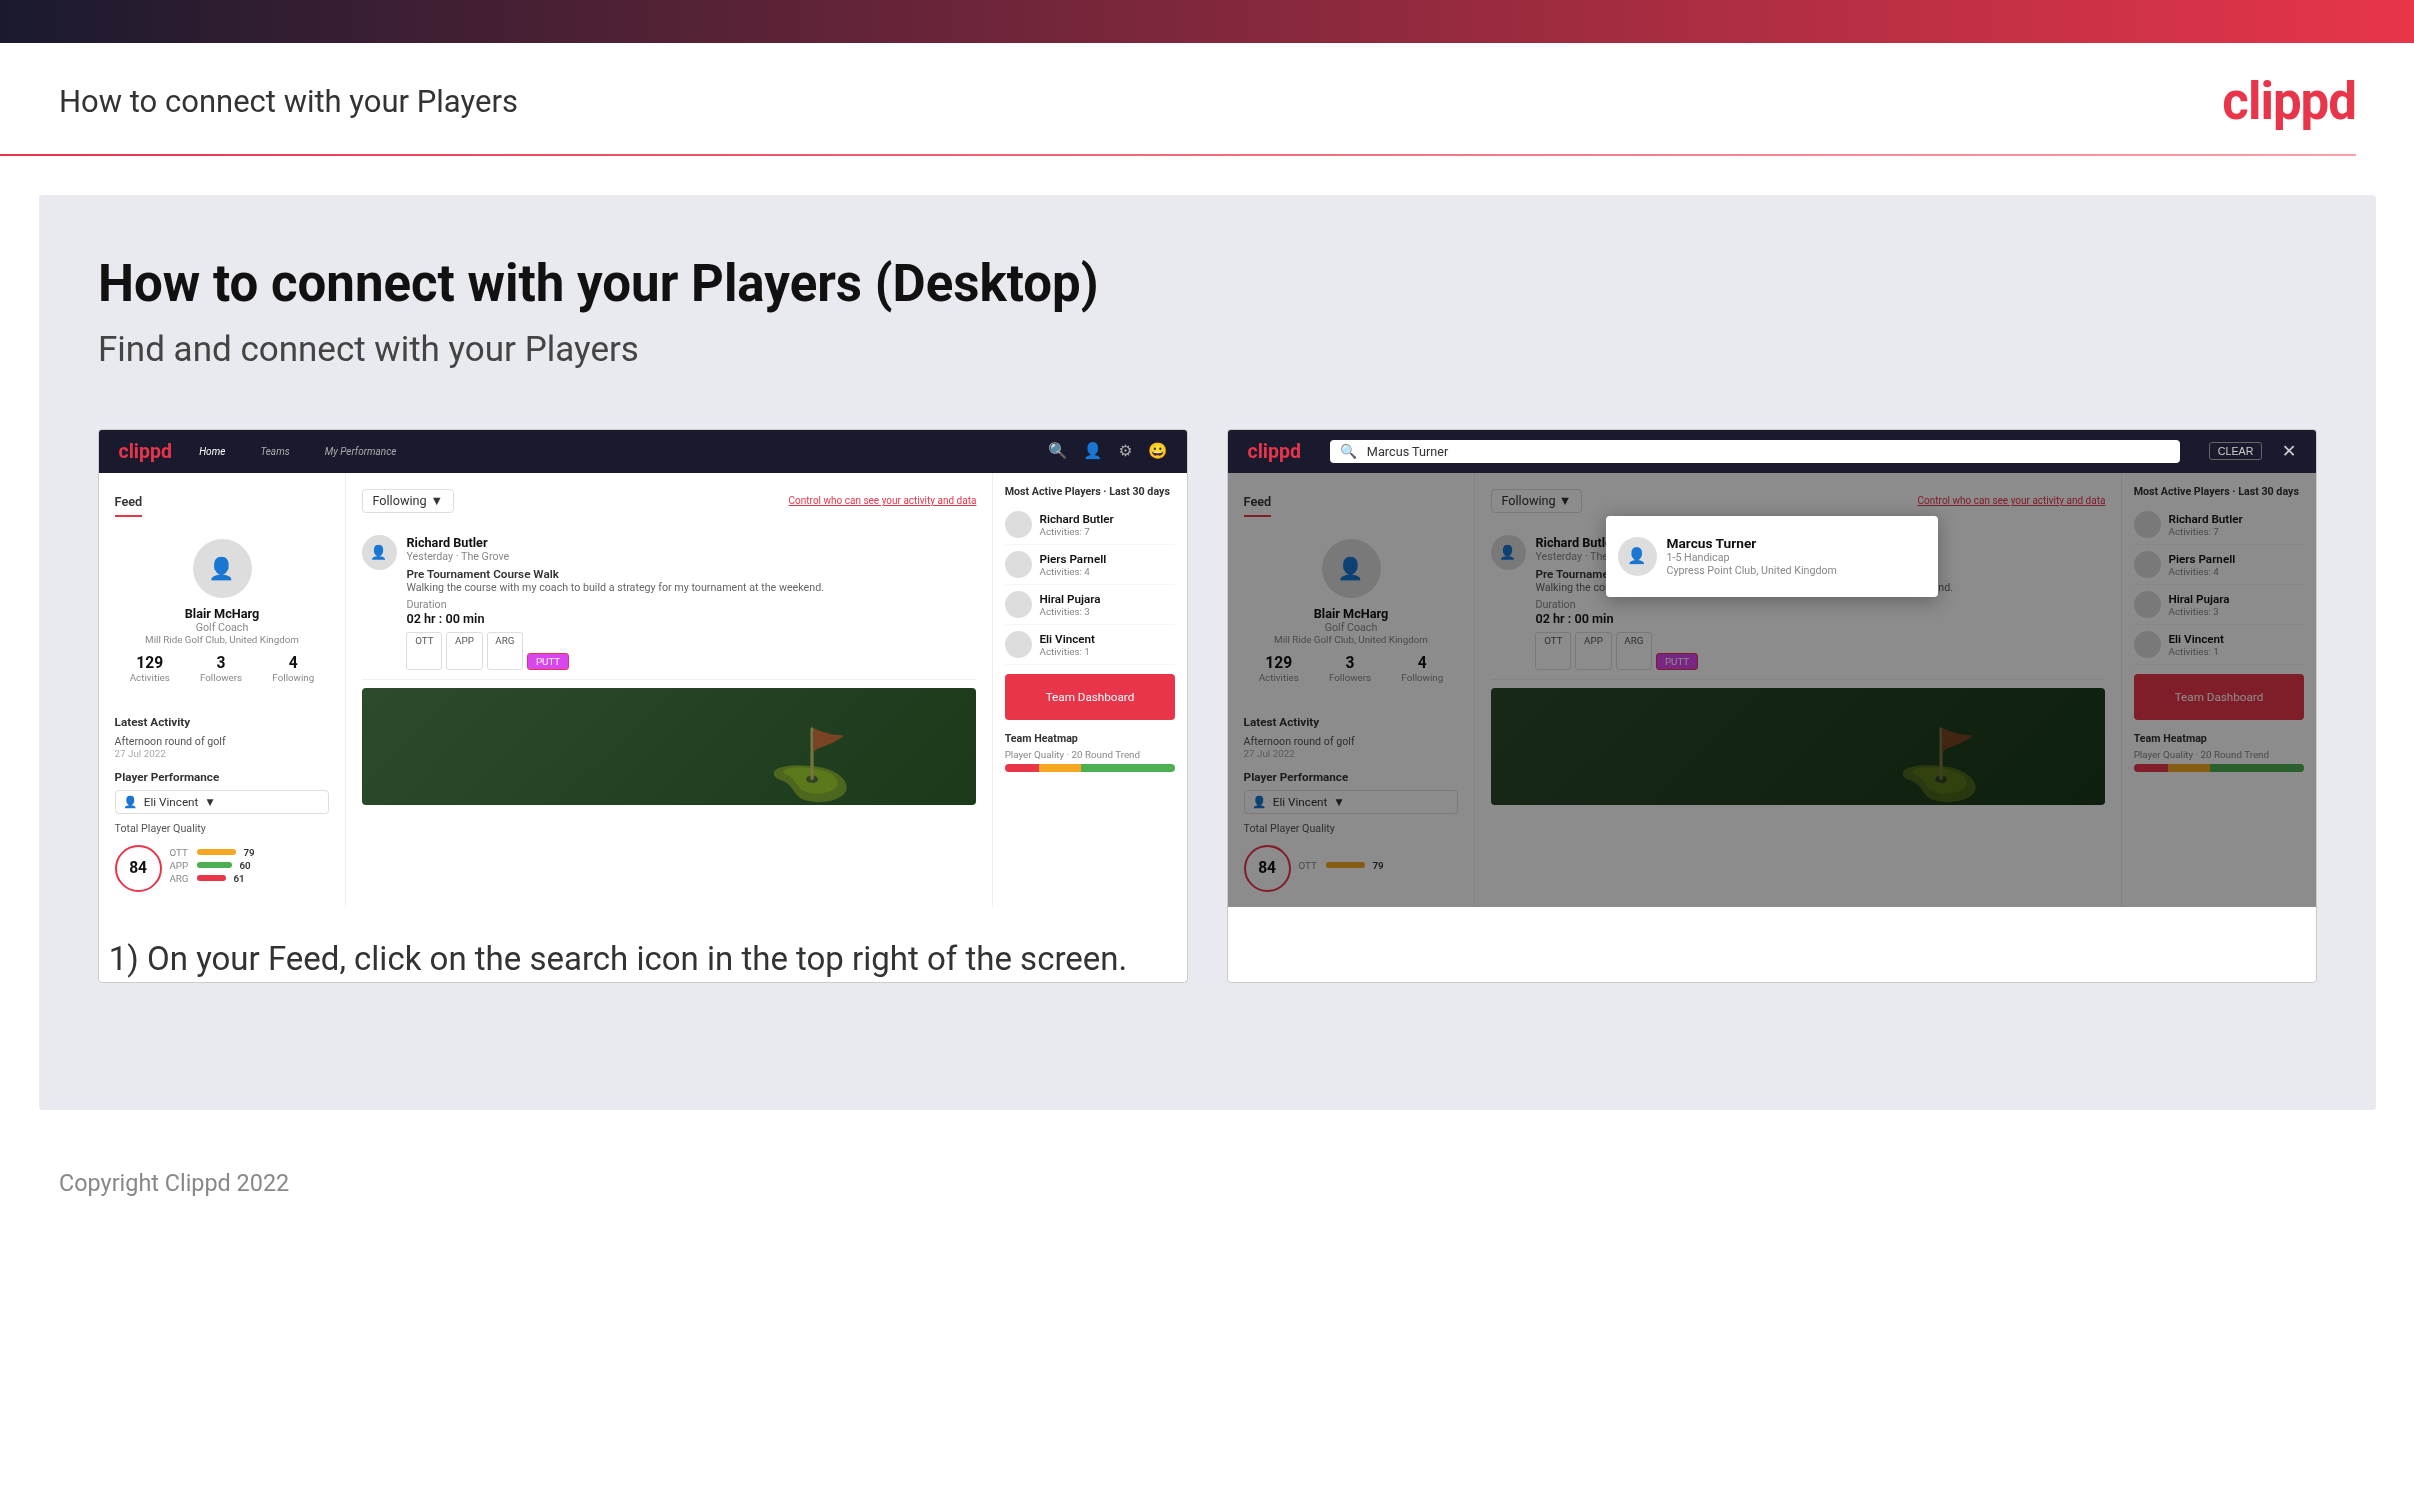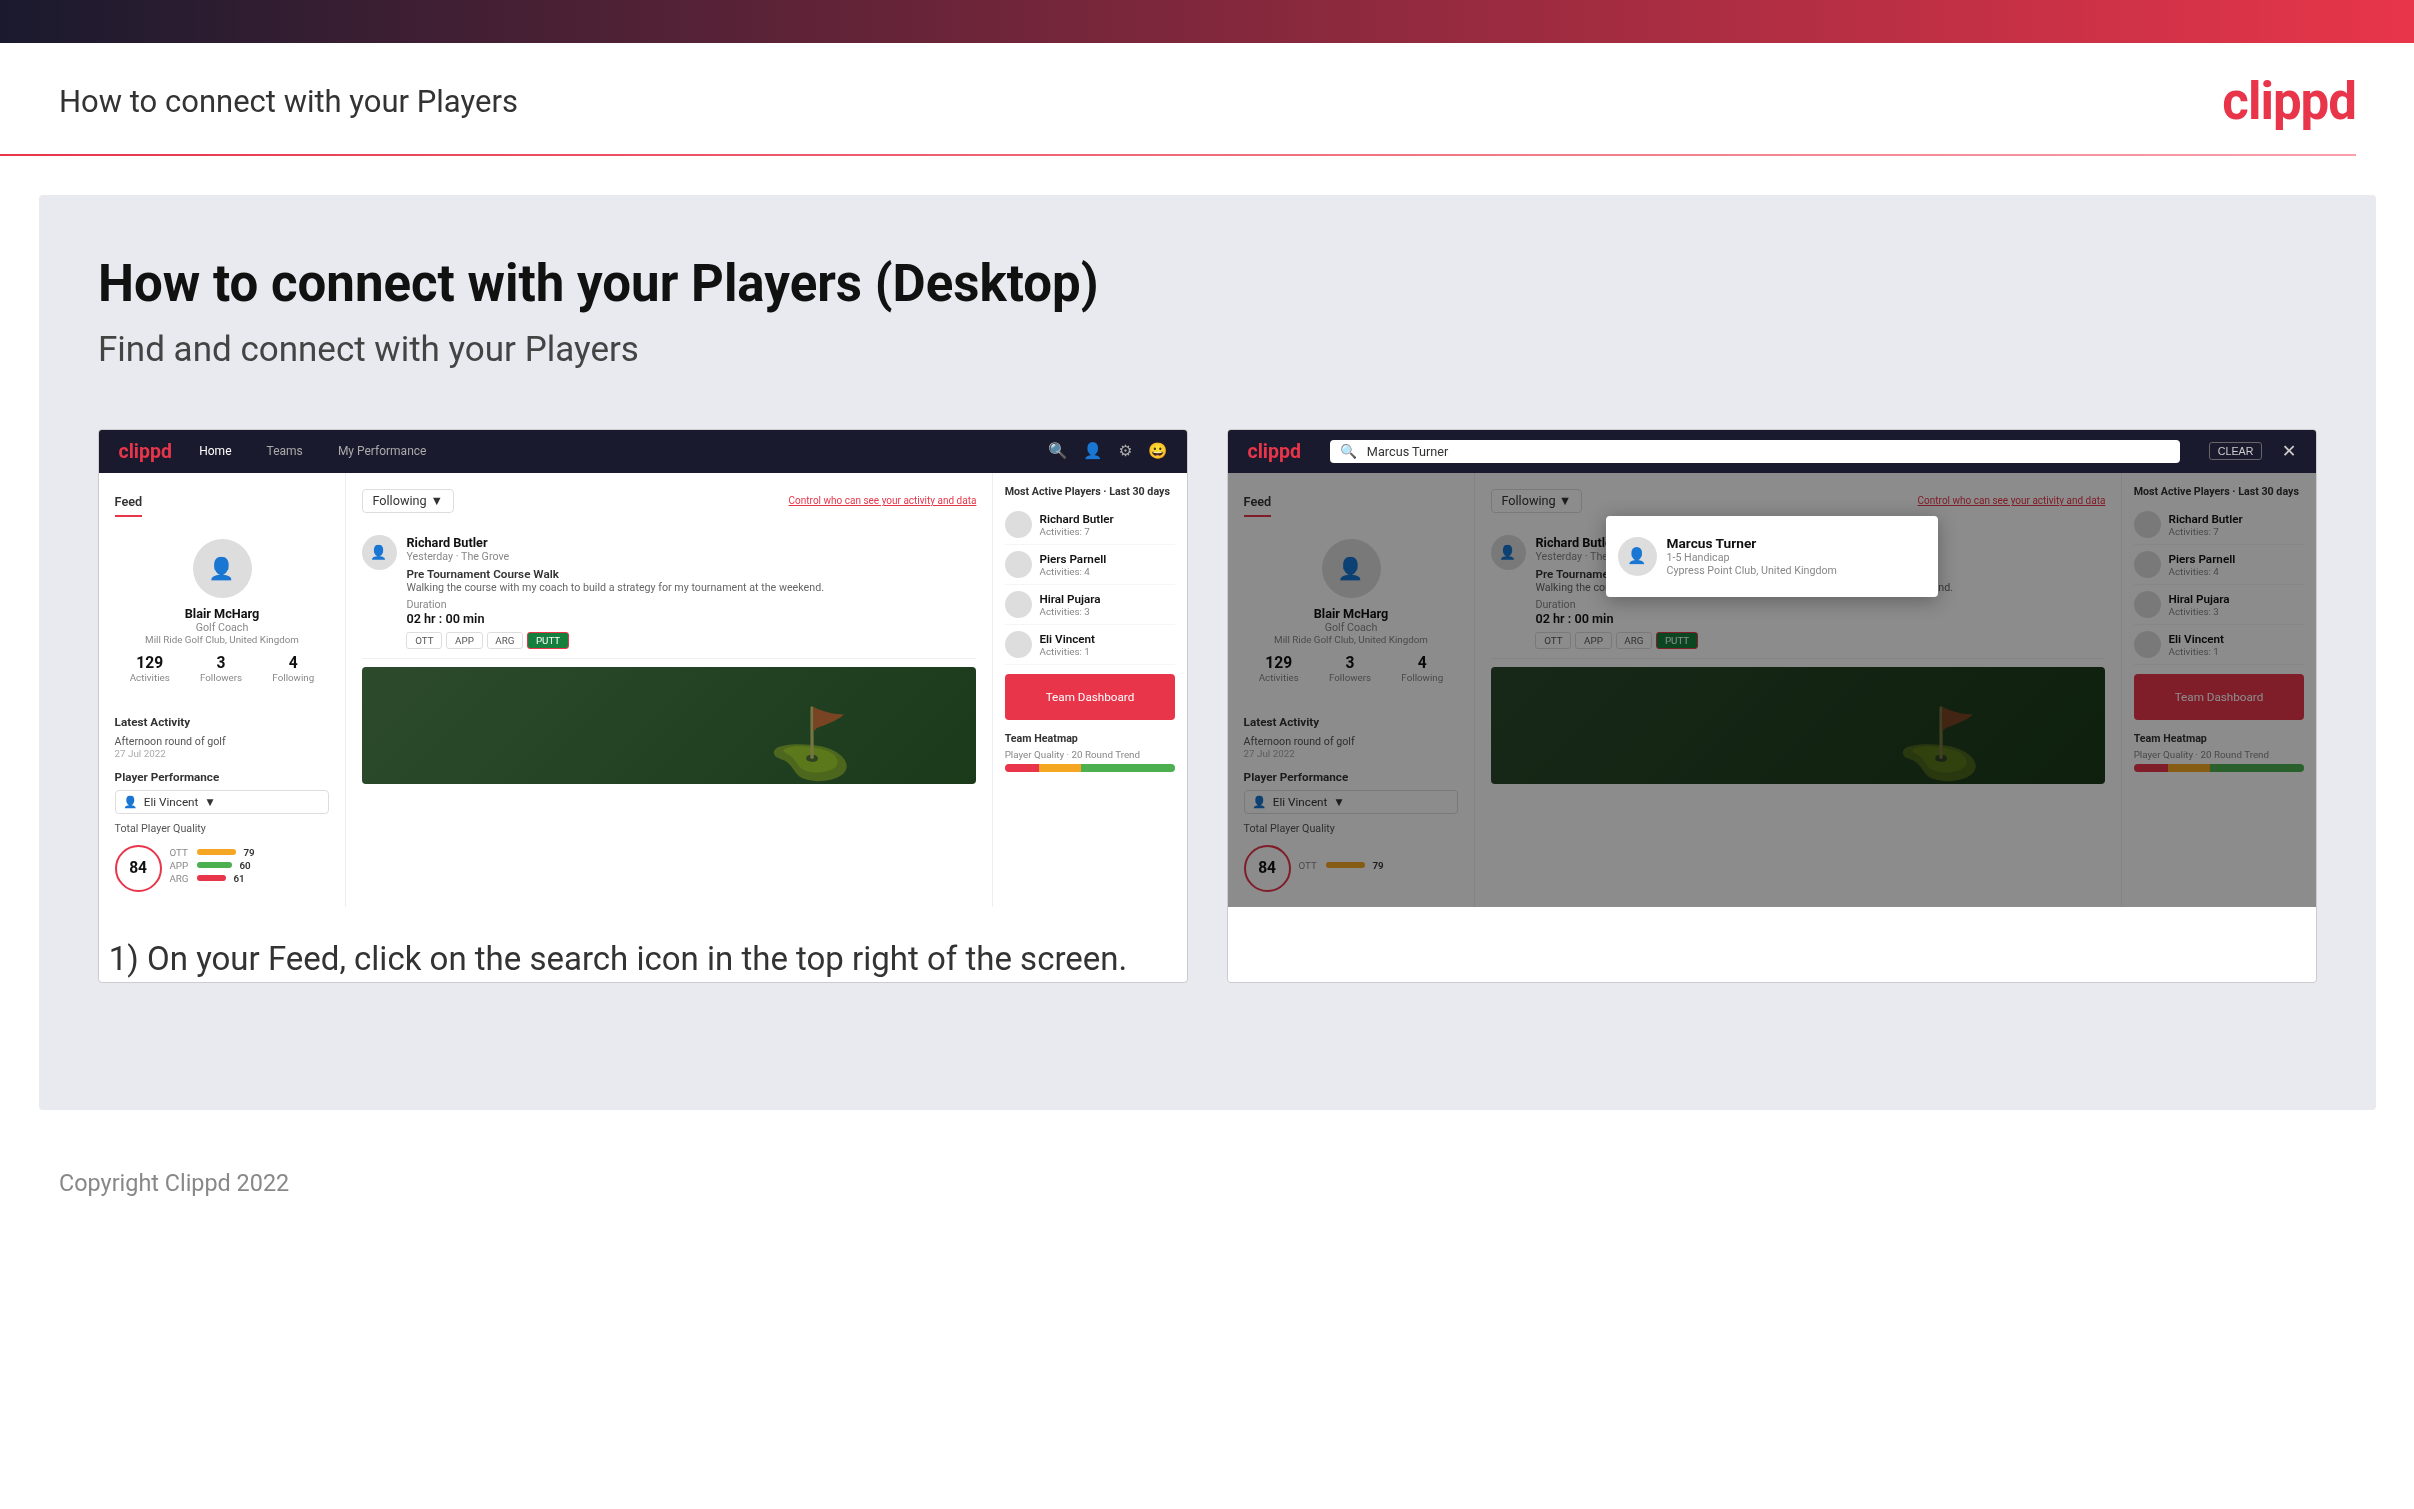--- a/index.html
+++ b/index.html
@@ -88,23 +88,24 @@
       padding: 0 19.5px;
       height: 43px;
       gap: 19.5px;
     }
     .app-logo-small {
       font-size: 19.5px;
       font-weight: 700;
       color: #e8354a;
     }
     .app-nav-link {
-      font-size: 12px;
+      font-size: 10px;
       color: #aaa;
       padding: 3.9px 7.8px;
+      font-style: italic;
     }
     .app-nav-link.active {
       color: #fff;
     }
     .app-nav-icons {
       margin-left: auto;
       display: flex;
       gap: 15.6px;
       color: #aaa;
       font-size: 15.6px;
@@ -315,23 +316,24 @@
       margin-top: 5.9px;
     }
     .tag {
       font-size: 9.8px;
       padding: 2px 7.8px;
       border: 1px solid #ddd;
       border-radius: 2.9px;
       color: #555;
     }
     .tag.active {
-      background: #15803d;
+      background: #d946ef;
       color: #fff;
       border-color: #e8354a;
+      margin-top: 21px;
     }
 
     .feed-image {
       width: 100%;
       height: 117px;
       background: linear-gradient(135deg, #2d4a2d 0%, #1a3a1a 100%);
       border-radius: 3.9px;
       margin-top: 7.8px;
       overflow: hidden;
       position: relative;

